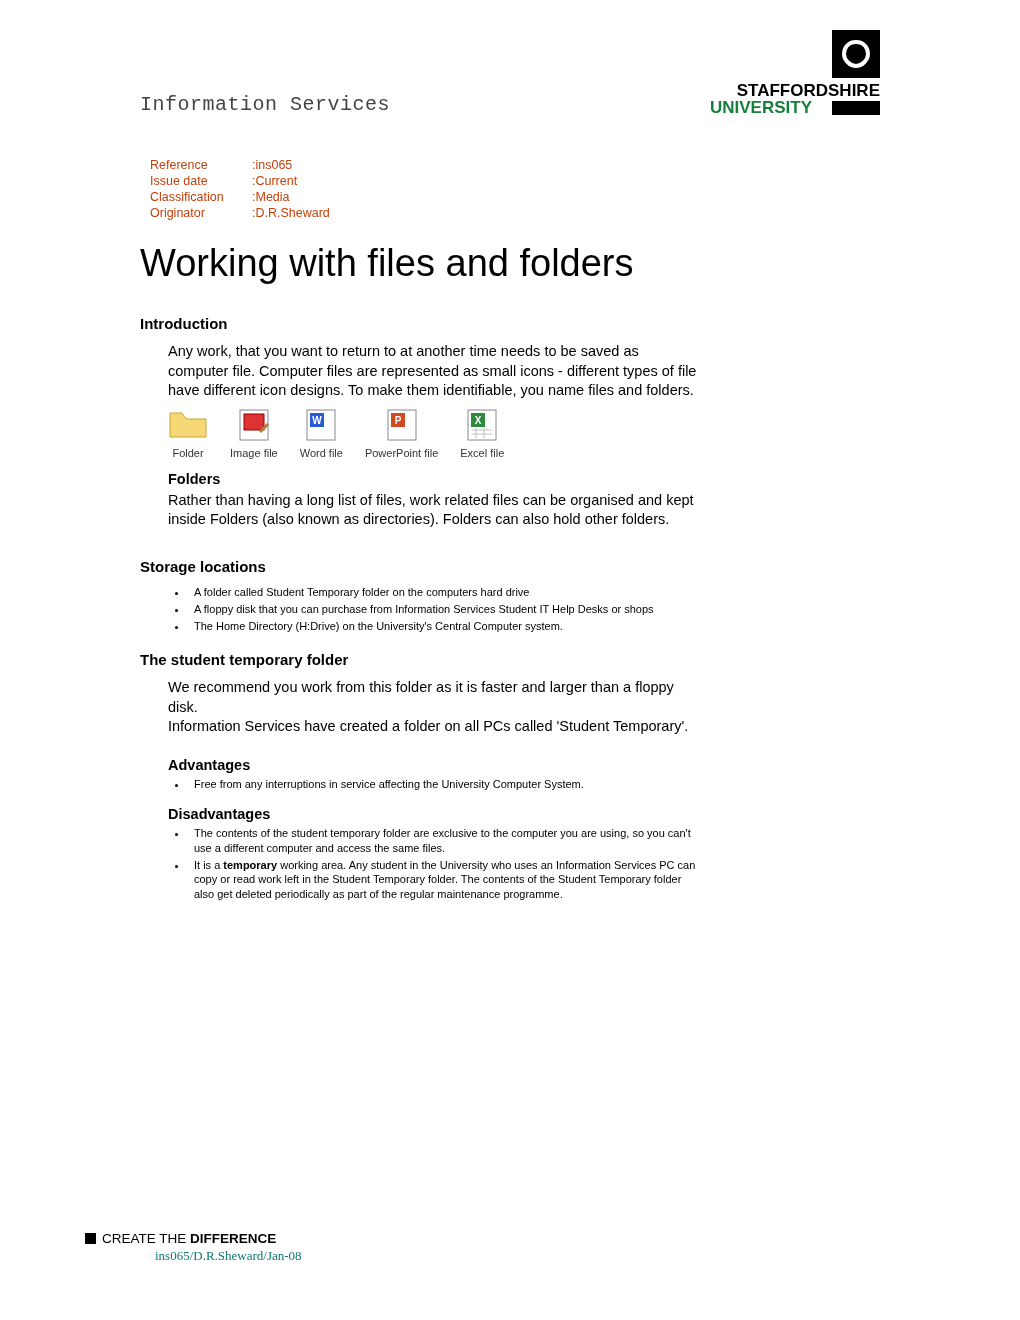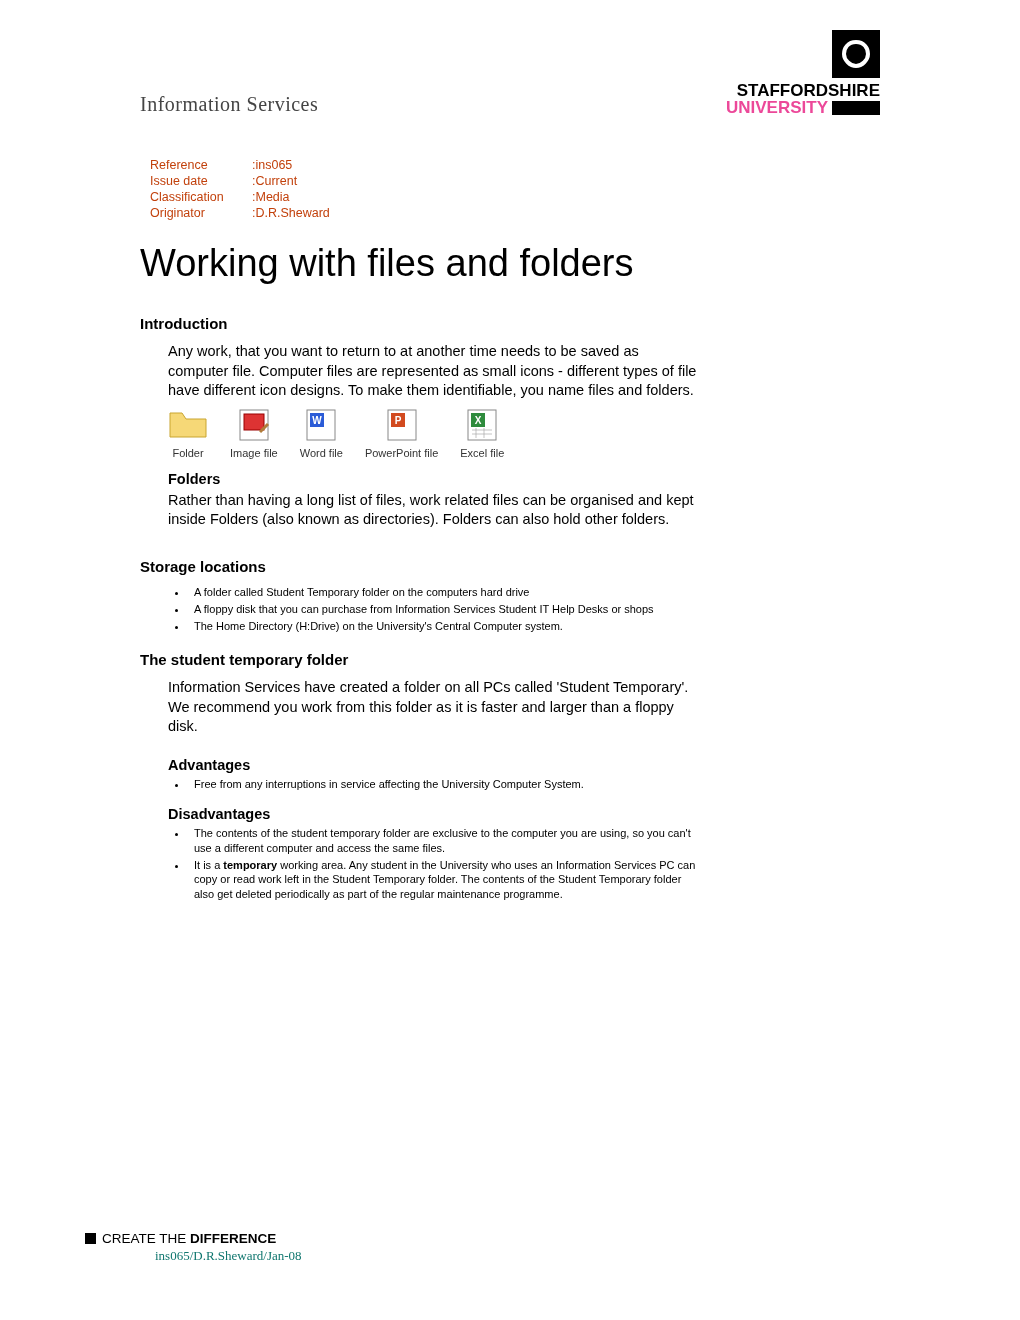--- a/index.html
+++ b/index.html
@@ -11,21 +11,21 @@
       position: relative;
       padding: 30px 140px 60px 140px;
     }
     .header-row {
       display: flex;
       justify-content: space-between;
       align-items: flex-end;
       margin-bottom: 40px;
     }
     .dept-name {
-      font-family: Liberation Serif, serif;
+      font-family: Liberation Mono, monospace;
       font-size: 20px;
       color: #444;
       font-weight: 300;
       letter-spacing: 0.5px;
     }
     .logo-block {
       text-align: right;
       line-height: 1;
     }
     .logo-icon {
@@ -47,25 +47,25 @@
       font-size: 17px;
       font-weight: bold;
       letter-spacing: 0px;
       color: black;
     }
     .logo-text2 {
       font-family: Arial, sans-serif;
       font-size: 17px;
       font-weight: bold;
       letter-spacing: 0px;
-      color: #ec4899;
+      color: #15803d;
       display: flex;
       align-items: center;
       justify-content: flex-end;
-      gap: 4px;
+      gap: 20px;
     }
     .logo-bar {
       display: inline-block;
       width: 48px;
       height: 14px;
       background: black;
     }
     .meta-table {
       margin: 0 0 20px 8px;
       font-size: 12.5px;
@@ -265,22 +265,22 @@
 <div class="content-indent">
   <ul class="bullet-list" id="storage-list">
       <li>A folder called Student Temporary folder on the computers hard drive</li>
       <li>A floppy disk that you can purchase from Information Services Student IT Help Desks or shops</li>
       <li>The Home Directory (H:Drive) on the University's Central Computer system.</li>
     </ul>
 </div>
 
 <h2 class="section-hdr" style="margin-top:18px">The student temporary folder</h2>
 <div class="content-indent">
+  <p class="body-text">We recommend you work from this folder as it is faster and larger than a floppy disk.</p>
   <p class="body-text">Information Services have created a folder on all PCs called 'Student Temporary'.</p>
-  <p class="body-text">We recommend you work from this folder as it is faster and larger than a floppy disk.</p>
 
   <div class="sub-hdr" style="margin-top:20px">Advantages</div>
   <ul class="bullet-list" id="adv-list">
       <li>Free from any interruptions in service affecting the University Computer System.</li>
     </ul>
 
   <div class="sub-hdr" style="margin-top:14px">Disadvantages</div>
   <ul class="bullet-list" id="dis-list">
       <li>The contents of the student temporary folder are exclusive to the computer you are using, so you can't use a different computer and access the same files.</li>
       <li><span>It is a </span><strong class="inline">temporary</strong><span> working area. Any student in the University who uses an Information  Services PC can copy or read work left in the Student Temporary folder. The contents of the Student Temporary folder also get deleted periodically as part of the regular maintenance programme.</span></li>

